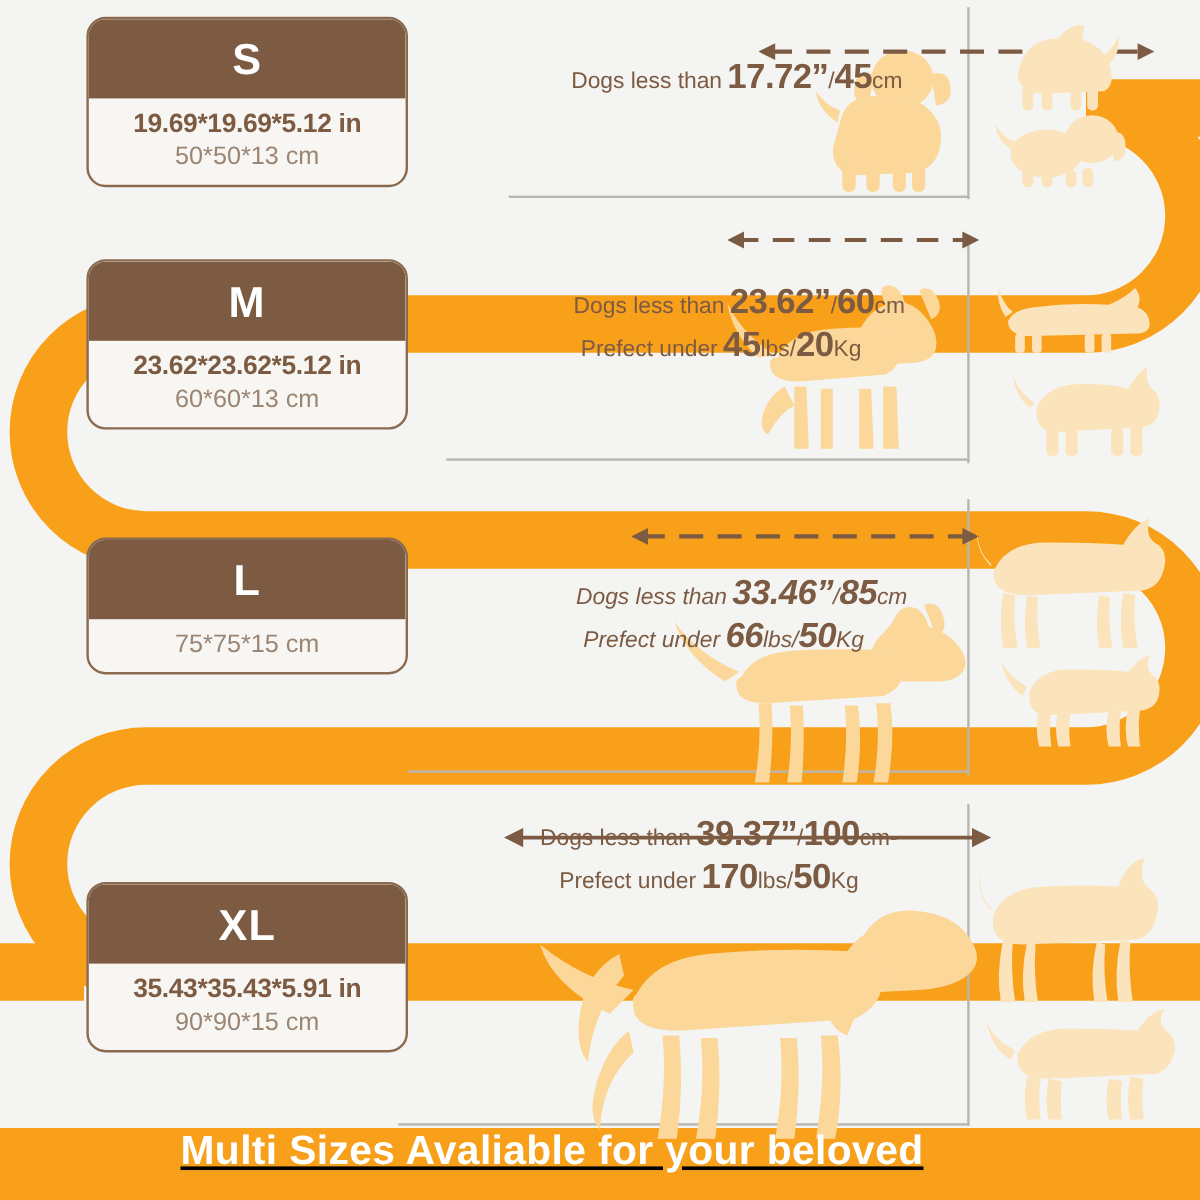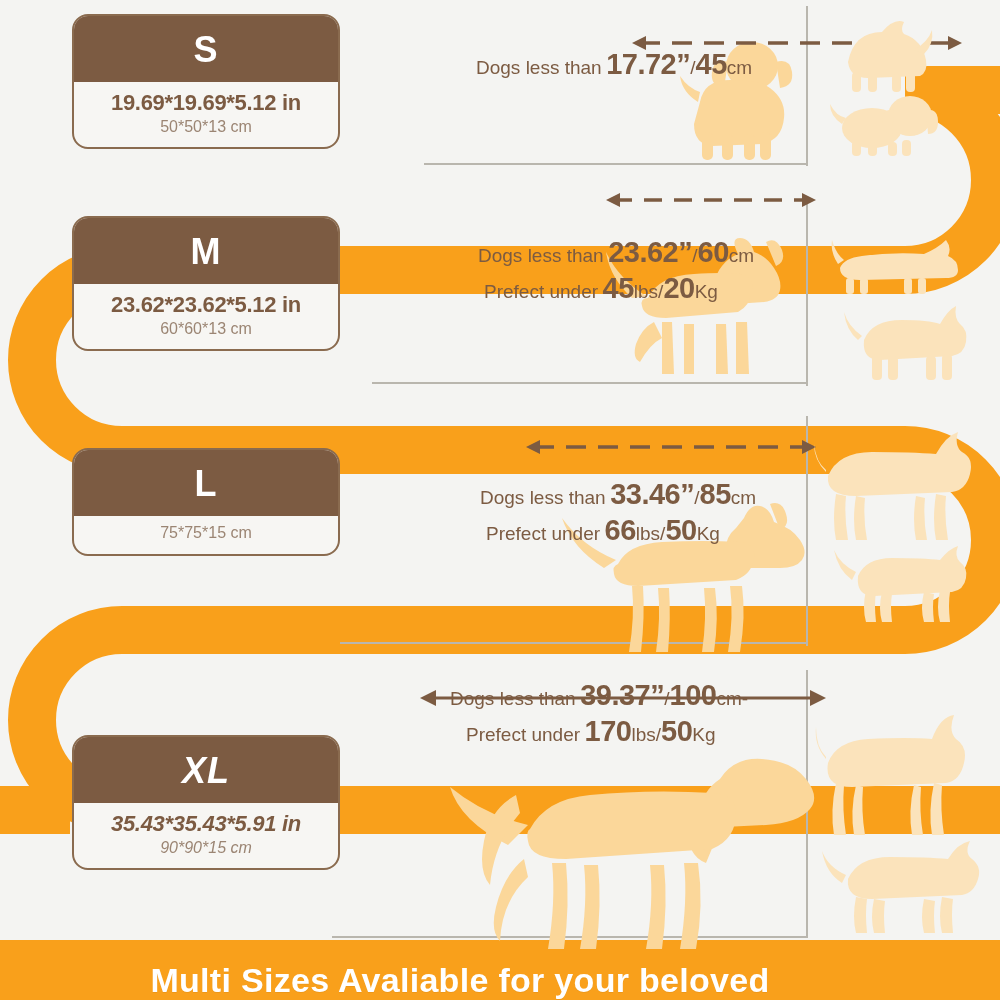--- a/index.html
+++ b/index.html
@@ -65,28 +65,28 @@
   }
   .card-in {
     color: #7c5b42;
     font-size: 22px;
     font-weight: bold;
     letter-spacing: -0.3px;
     line-height: 1.25;
   }
   .card-cm {
     color: #9b8573;
-    font-size: 16px;
+    font-size: 21px;
     line-height: 1.3;
   }
 
   .card-s  { left: 72px; top: 14px; }
   .card-m  { left: 72px; top: 28px; }
   .card-l  { left: 72px; top: 38px; }
-  .card-xl { left: 72px; top: 70px; font-style: italic; }
+  .card-xl { left: 72px; top: 70px; }
 
   
   .measure {
     position: absolute;
     color: #7c5b42;
   }
   .m-line {
     white-space: nowrap;
     line-height: 1.12;
   }
@@ -127,22 +127,23 @@
 
   
   .footer {
     position: absolute;
     left: 0;
     bottom: 0;
     width: 920px;
     height: 60px;
     z-index: 6;
     display: flex;
-    align-items: flex-end;
+    align-items: flex-start;
     justify-content: center;
+    text-decoration: underline;
   }
   .footer-text {
     color: #ffffff;
     font-size: 34px;
     font-weight: bold;
     letter-spacing: 0.3px;
     text-shadow: 0 1px 0 rgba(0,0,0,0.05);
   }
 </style>
 </head>
@@ -323,21 +324,21 @@
           <path d="M70 66 q10 -20 44 -22 q42 -2 78 0 q16 2 14 16 q-2 16 -18 22 l-98 6 q-22 0 -24 -12 q-2 -8 4 -10 z"></path>
           <path d="M68 62 q-34 -14 -54 -42 q10 30 42 50 z"></path>
           <path d="M84 88 l11 0 q2 30 -2 66 l-12 0 q6 -36 3 -66 z"></path>
           <path d="M110 90 l11 0 q2 30 -1 64 l-12 0 q5 -34 2 -64 z"></path>
           <path d="M156 90 l11 0 q4 30 -1 64 l-12 0 q5 -34 2 -64 z"></path>
           <path d="M182 88 l12 0 q4 30 -2 66 l-12 0 q6 -36 2 -66 z"></path>
         </g>
       </svg>
     </div>
 
-    <div class="measure" style="left:470px; top:10px;">
+    <div class="measure" style="left:470px; top:10px;font-style:italic;">
       <svg class="arrow-svg" width="290" height="22" viewBox="0 0 290 22" style="position:absolute; left:56px; top:16px;">
         <line x1="8" y1="11" x2="280" y2="11" stroke="#7c5b42" stroke-width="3.5" stroke-dasharray="20 12"></line>
         <polygon points="0,11 14,4 14,18" fill="#7c5b42"></polygon>
         <polygon points="290,11 276,4 276,18" fill="#7c5b42"></polygon>
       </svg>
       <div class="m-line" style="margin-top:58px; margin-left:10px;">
         <span class="m-small">Dogs less than</span>
         <span class="m-big">33.46”</span><span class="m-small">/</span><span class="m-big">85</span><span class="m-small">cm</span>
       </div>
       <div class="m-line" style="margin-top:4px; margin-left:16px;">

